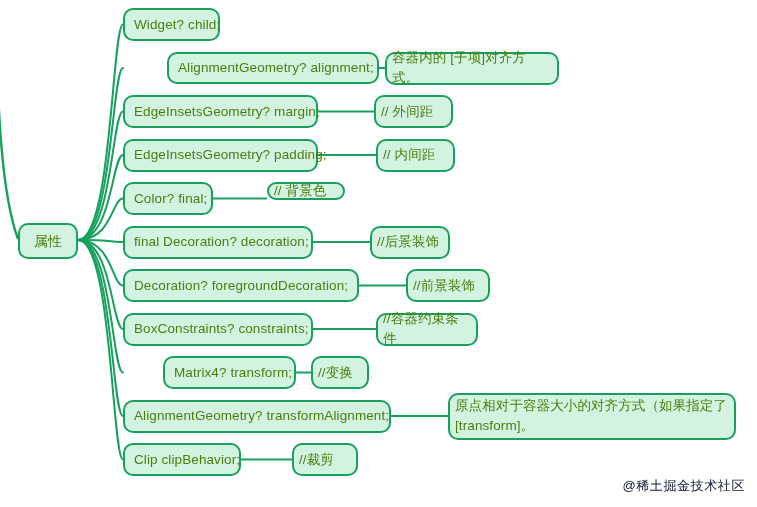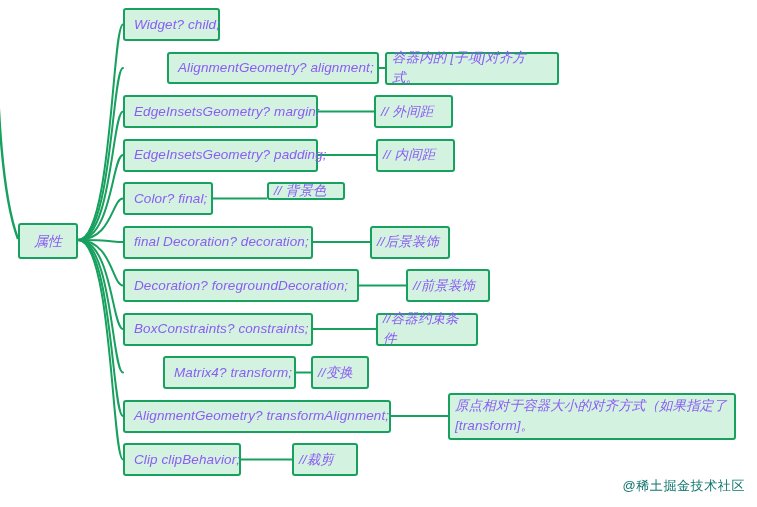--- a/index.html
+++ b/index.html
@@ -26,47 +26,46 @@
     top: 0;
     width: 757px;
     height: 507px;
     pointer-events: none;
   }
   .node {
     position: absolute;
     box-sizing: border-box;
     background: #d4f2e0;
     border: 2px solid #17a05e;
-    border-radius: 3px;
-    color: #8b5cf6;
+    border-radius: 10px;
+    color: #4d7c0f;
     font-size: 13.5px;
     line-height: 1.32;
     letter-spacing: 0.1px;
     display: flex;
     align-items: center;
     padding: 0 9px;
     white-space: pre;
-    font-style: italic;
   }
   .node.root {
     font-size: 14px;
     justify-content: center;
     padding: 16px 12px;
   }
   .node.note {
     white-space: pre-wrap;
     line-height: 1.45;
     padding: 4px 5px;
     align-items: center;
   }
   .watermark {
     position: absolute;
     right: 12px;
     bottom: 12px;
-    color: #0f766e;
+    color: #0f172a;
     font-size: 13px;
     letter-spacing: 0.6px;
     user-select: none;
     margin-top: 24px;
   }
 </style>
 </head>
 <body>
 
 <div id="canvas">

